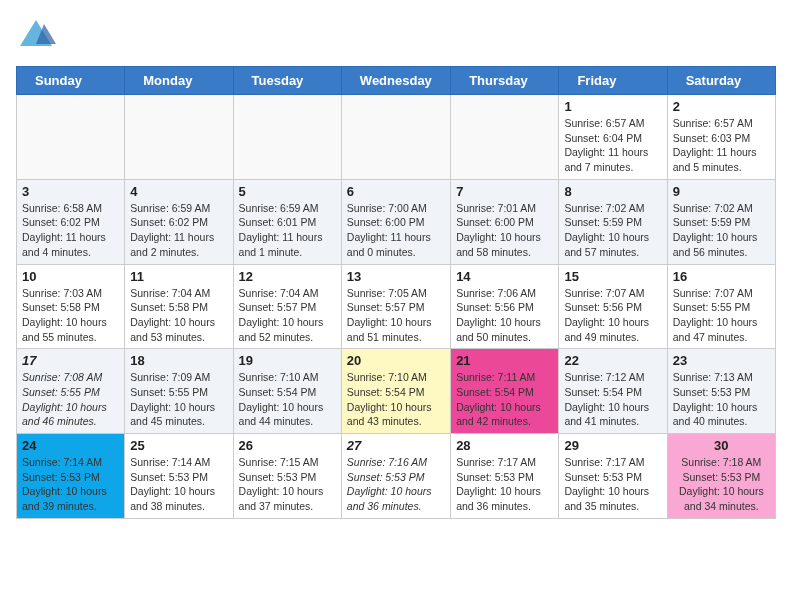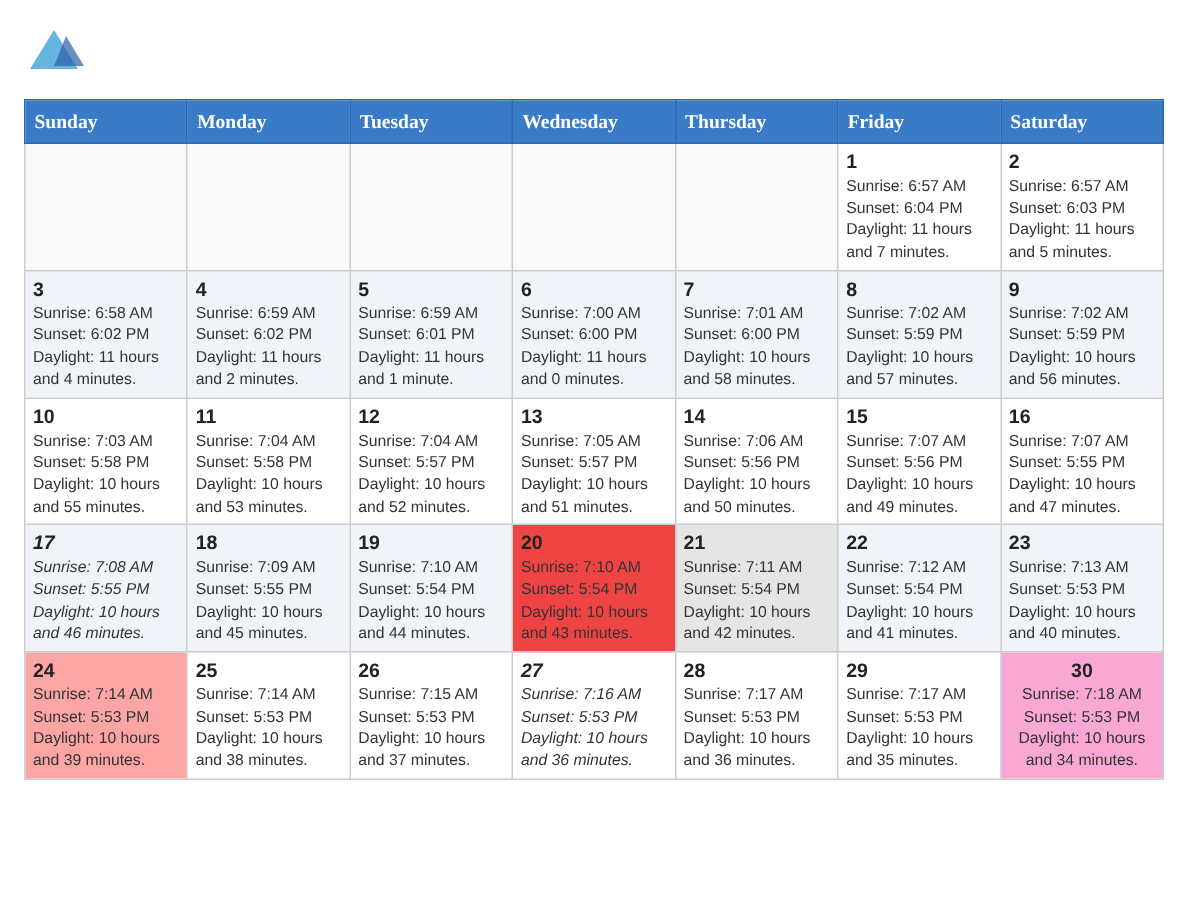--- a/index.html
+++ b/index.html
@@ -30,25 +30,24 @@
     }
     .calendar {
       width: 100%;
       border-collapse: collapse;
       font-size: 11px;
     }
     .calendar th {
       background-color: #3a7bc8;
       color: #fff;
       text-align: left;
-      padding: 6px 6px;
+      padding: 6px 18px;
       font-size: 13px;
       font-weight: bold;
       border: 1px solid #2d6ab5;
-      font-family: Liberation Serif, serif;
     }
     .calendar td {
       border: 1px solid #ccc;
       vertical-align: top;
       padding: 4px 5px;
       width: 108px;
       min-height: 90px;
       background: #fff;
     }
     .calendar tr:nth-child(even) td {
@@ -249,47 +248,47 @@
           <div class="day-detail">Sunrise: 7:09 AM
 Sunset: 5:55 PM
 Daylight: 10 hours and 45 minutes.</div>
         </td>
         <td style="background: rgb(240, 244, 248);">
           <span class="day-num">19</span>
           <div class="day-detail">Sunrise: 7:10 AM
 Sunset: 5:54 PM
 Daylight: 10 hours and 44 minutes.</div>
         </td>
-        <td style="background: #ef4444;">
+        <td style="background: #fef9c3;">
           <span class="day-num">20</span>
           <div class="day-detail">Sunrise: 7:10 AM
 Sunset: 5:54 PM
 Daylight: 10 hours and 43 minutes.</div>
         </td>
-        <td style="background: #e5e5e5; margin-top: 15px;">
+        <td style="background: #ec4899; margin-top: 15px;">
           <span class="day-num">21</span>
           <div class="day-detail">Sunrise: 7:11 AM
 Sunset: 5:54 PM
 Daylight: 10 hours and 42 minutes.</div>
         </td>
         <td style="background: rgb(240, 244, 248);">
           <span class="day-num">22</span>
           <div class="day-detail">Sunrise: 7:12 AM
 Sunset: 5:54 PM
 Daylight: 10 hours and 41 minutes.</div>
         </td>
         <td style="background: rgb(240, 244, 248);">
           <span class="day-num">23</span>
           <div class="day-detail">Sunrise: 7:13 AM
 Sunset: 5:53 PM
 Daylight: 10 hours and 40 minutes.</div>
         </td>
       </tr>
       <tr>
-        <td style="background: #fca5a5;">
+        <td style="background: #0ea5e9;">
           <span class="day-num">24</span>
           <div class="day-detail">Sunrise: 7:14 AM
 Sunset: 5:53 PM
 Daylight: 10 hours and 39 minutes.</div>
         </td>
         <td style="background: rgb(255, 255, 255);">
           <span class="day-num">25</span>
           <div class="day-detail">Sunrise: 7:14 AM
 Sunset: 5:53 PM
 Daylight: 10 hours and 38 minutes.</div>

